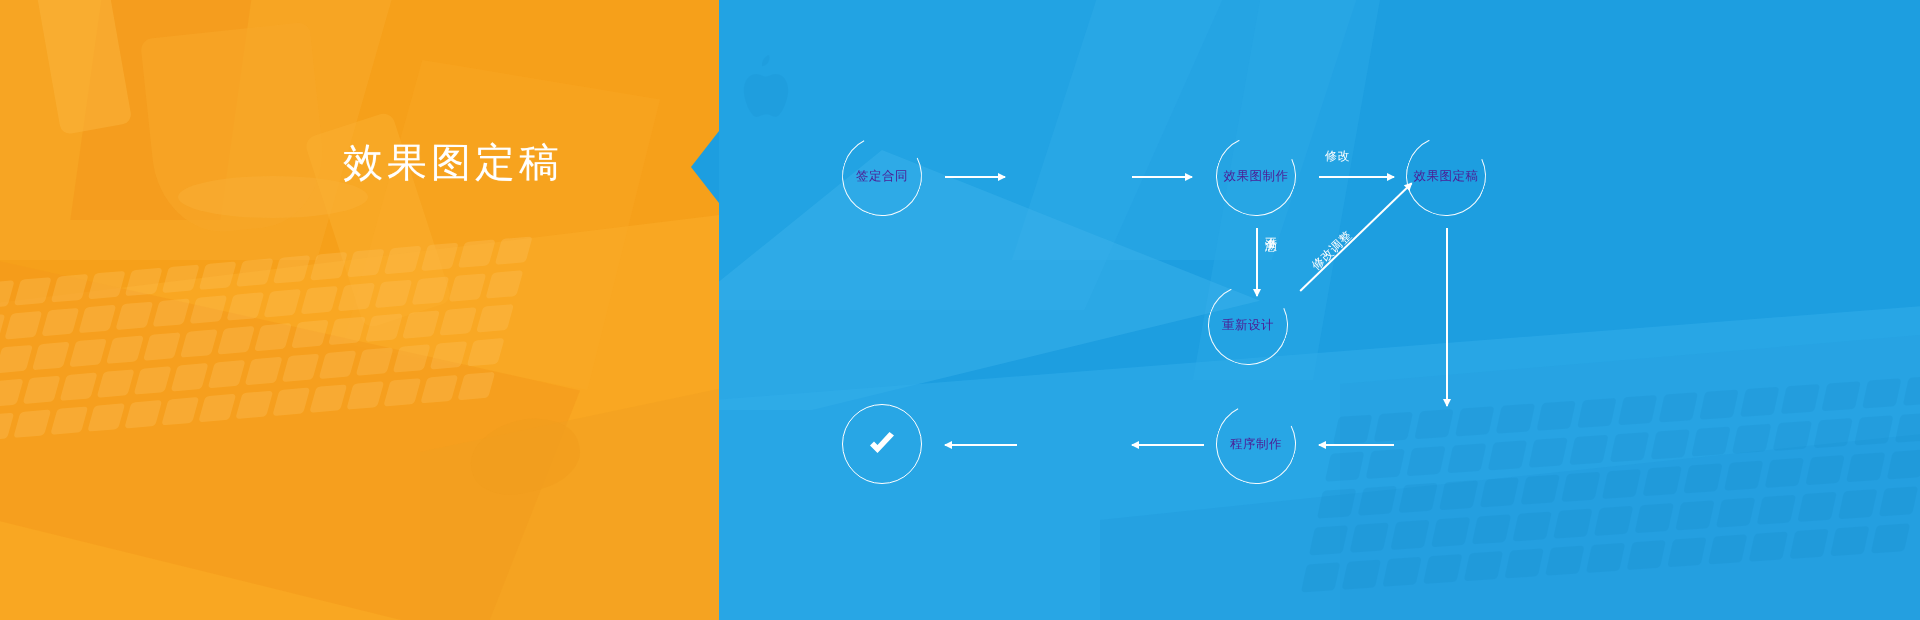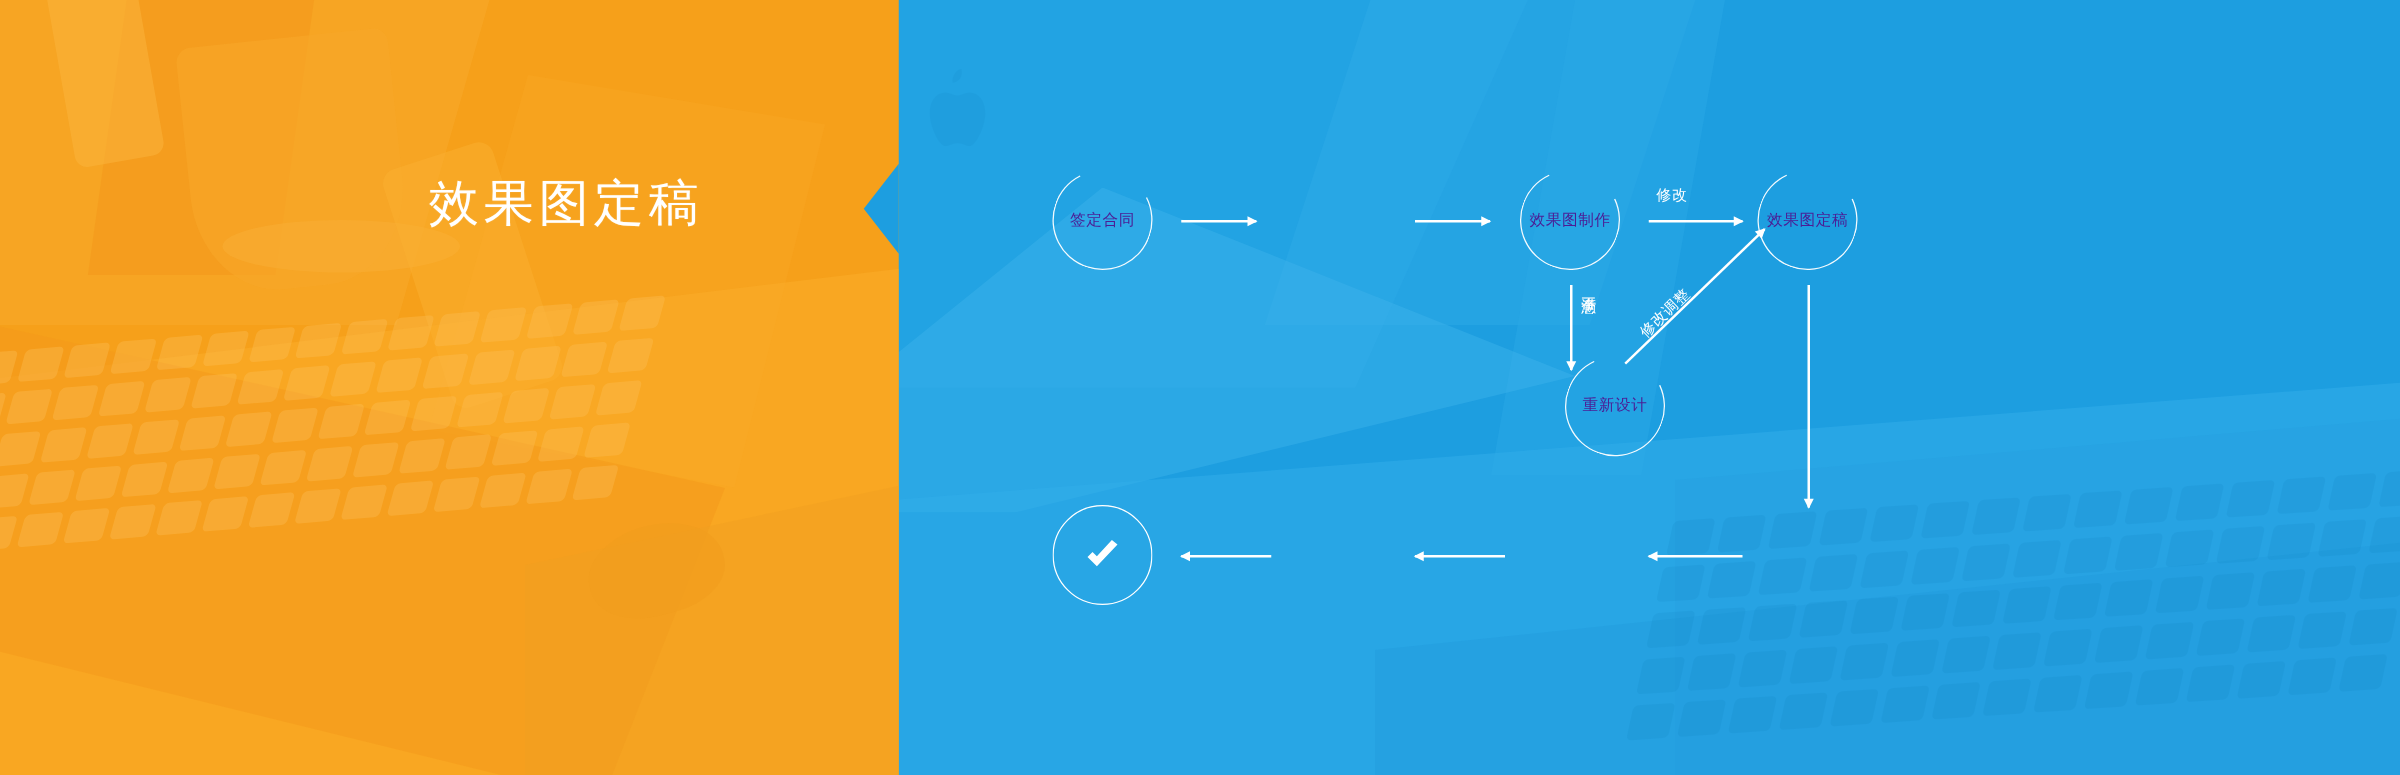--- a/index.html
+++ b/index.html
@@ -392,32 +392,36 @@
     <div class="arrow r" style="left:1319px; top:176px; width:75px;"></div>
 
     <div class="node" style="left:1406px; top:136px;">
       <div class="ring gap-bl"></div>
       <div class="lbl">效果图定稿</div>
     </div>
 
     <div class="varrow d" style="left:1256px; top:228px; height:68px;"></div>
     <div class="alabel vert" style="left:1262px; top:228px;">不满意</div>
 
-    <div class="node" style="left:1252px; top:285px;font-family:Liberation Serif, serif;">
+    <div class="node" style="left:1208px; top:285px;">
       <div class="ring gap-bl"></div>
       <div class="lbl">重新设计</div>
     </div>
 
     <div class="diag" style="left:1300px; top:290px; width:155px; transform:rotate(-44deg);"></div>
     <div class="alabel rot" style="left:1318px; top:272px; transform:rotate(-44deg) translateY(-14px);">修改调整</div>
 
     <div class="varrow d" style="left:1446px; top:228px; height:178px;"></div>
 
     <div class="arrow l" style="left:1319px; top:444px; width:75px;"></div>
 
+    <div class="node" style="left:1216px; top:404px;">
+      <div class="ring gap-tr"></div>
+      <div class="lbl">程序制作</div>
+    </div>
     <div class="arrow l" style="left:1132px; top:444px; width:72px;"></div>
 
     <div class="arrow l" style="left:945px; top:444px; width:72px;"></div>
 
     <div class="node check" style="left:842px; top:404px;">
       <div class="ring" style="border-color:#fff;"></div>
       <svg class="tick" viewBox="0 0 34 34">
         <path d="M5 18.5 L12.5 26 L29 8.5 L24.5 5 L12.5 18 L9 14.5 Z" fill="#ffffff"></path>
       </svg>
     </div>

